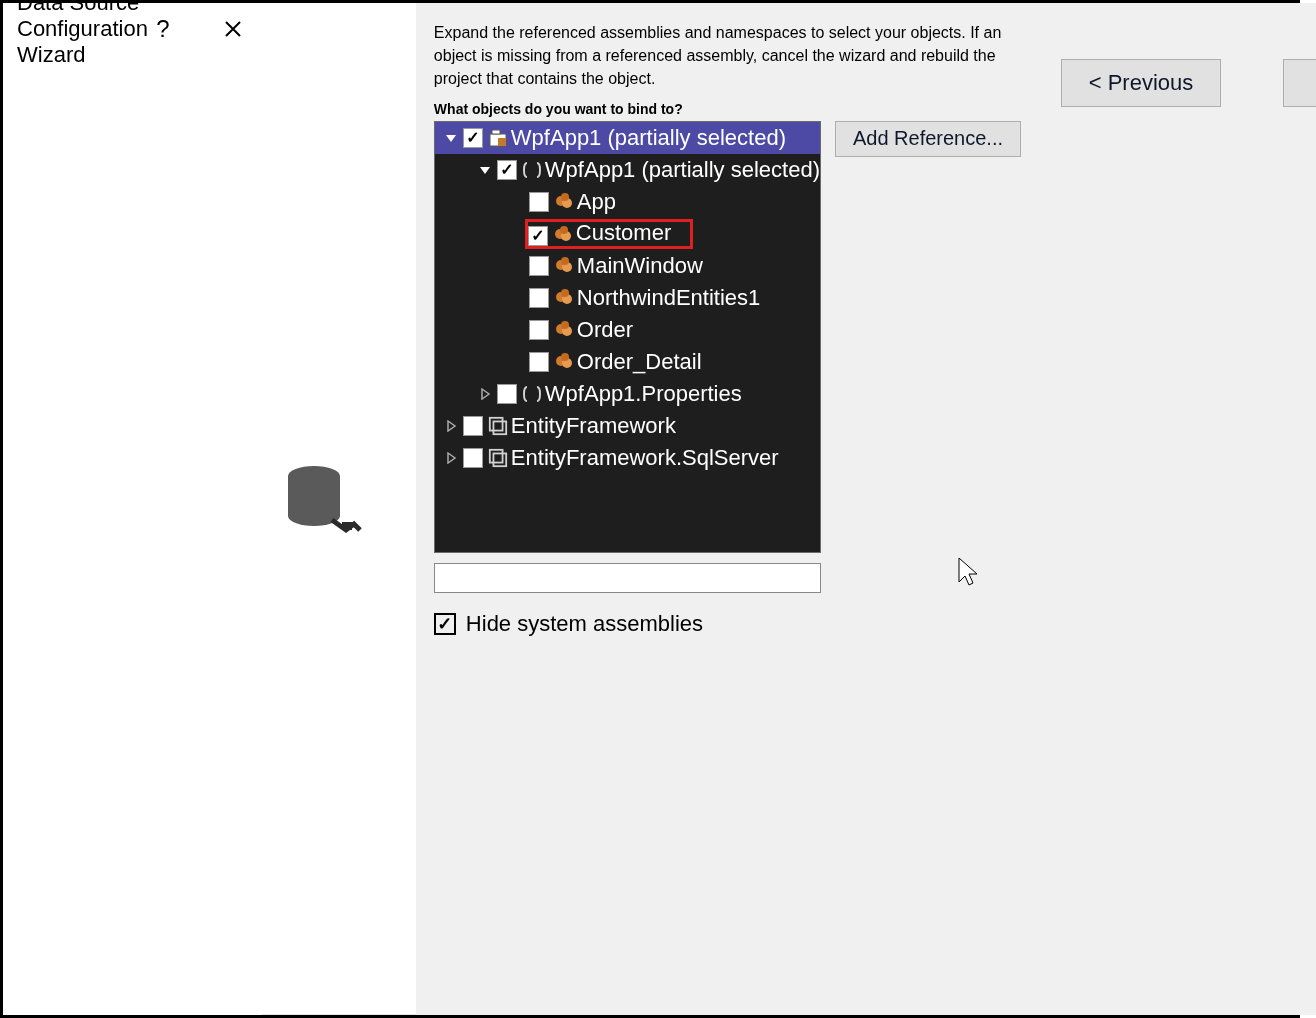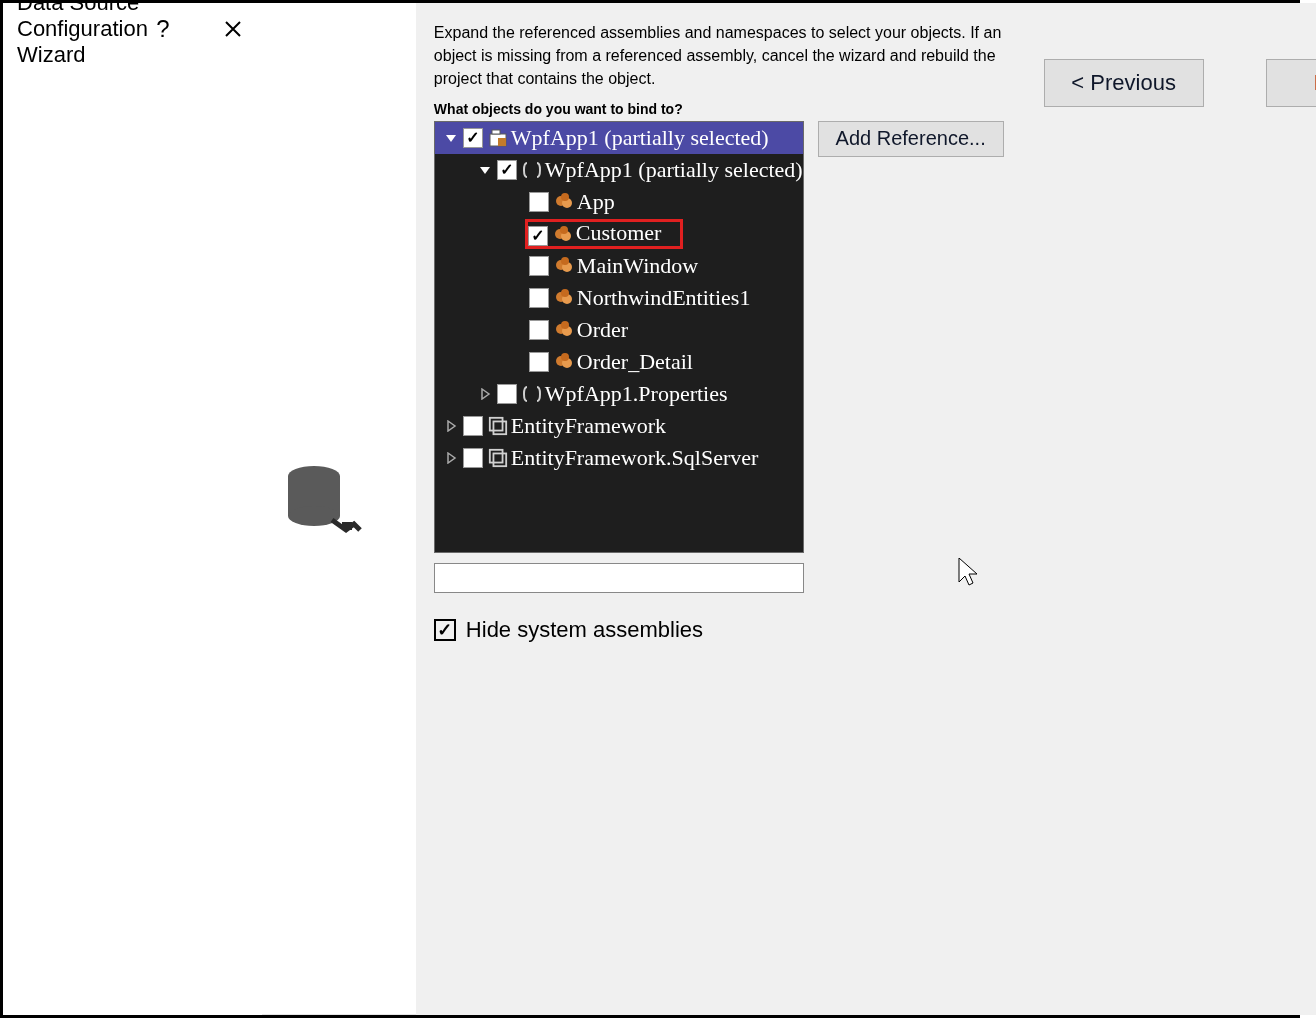--- a/index.html
+++ b/index.html
@@ -14,31 +14,31 @@
   .banner { display: flex; align-items: center; padding: 16px 22px 28px 22px; border-bottom: 1px solid #e5e5e5; }
   .banner-icon { width: 82px; height: 82px; margin-right: 28px; display:flex; align-items:center; justify-content:center; }
   .banner-title { font-size: 26px; font-weight: 700; color: #000; }
   
   .body { flex: 1; background: #f0f0f0; padding: 18px 18px 0 18px; display: flex; flex-direction: column; }
   .instruction { font-size: 16px; color: #000; line-height: 1.45; margin-bottom: 10px; }
   .question { font-size: 14px; font-weight: 700; color: #000; margin-bottom: 4px; }
   .middle-row { display: flex; gap: 14px; }
   .tree-wrap { flex: 1; display: flex; flex-direction: column; }
   .tree { background: #1e1e1e; color: #fff; height: 432px; overflow: auto; font-size: 22px; border: 1px solid #6a6a6a; }
-  .node { display: flex; align-items: center; height: 32px; white-space: nowrap; font-family: Liberation Serif, serif; }
+  .node { display: flex; align-items: center; height: 32px; white-space: nowrap; }
   .node.selected { background: #4c4aa5; }
   .expander { width: 16px; height: 16px; margin: 0 4px 0 0; display:inline-flex; align-items:center; justify-content:center; }
   .expander svg { width:12px; height:12px; }
   .spacer { display:inline-block; }
   .cb { width: 20px; height: 20px; background: #fff; border: 1px solid #999; margin-right: 2px; display:inline-flex; align-items:center; justify-content:center; flex-shrink:0;}
   .cb.checked::after { content: "✓"; font-size: 16px; color: #000; line-height: 1; font-weight: bold;}
   .ticon { width: 22px; height: 22px; margin: 0 2px 0 2px; display:inline-flex; align-items:center; justify-content:center; flex-shrink:0;}
   .highlight-box { border: 3px solid #e02020; padding: 0 19px 0 0; display:inline-flex; align-items:flex-end; height:30px;}
   .status-box { height: 30px; background: #fff; border: 1px solid #888; margin-top: 10px; }
-  .hide-row { display:flex; align-items:center; gap:10px; margin-top: 24px; font-size: 22px; }
+  .hide-row { display:flex; align-items:center; gap:10px; margin-top: 18px; font-size: 22px; }
   .hide-row .cb2 { width:22px; height:22px; border:2px solid #000; display:inline-flex; align-items:center; justify-content:center;}
   .hide-row .cb2.checked::after { content:"✓"; font-size:18px; font-weight:bold;}
   
   .side-col { width: 186px; }
   .btn { background: #e1e1e1; border: 1px solid #adadad; font-size: 20px; color:#0f172a; display:flex; align-items:center; justify-content:center; height:36px; padding: 0 10px;}
   .btn.disabled { color:#c2410c;margin-left:48px; }
   .btn.primary { background:#fff; border:2px solid #0078d4; }
   
   .footer { background:#f0f0f0; padding: 56px 22px 22px 22px; display:flex; justify-content:space-between; gap:14px; }
   .footer .btn { width: 160px; height: 48px; font-size: 22px;}

